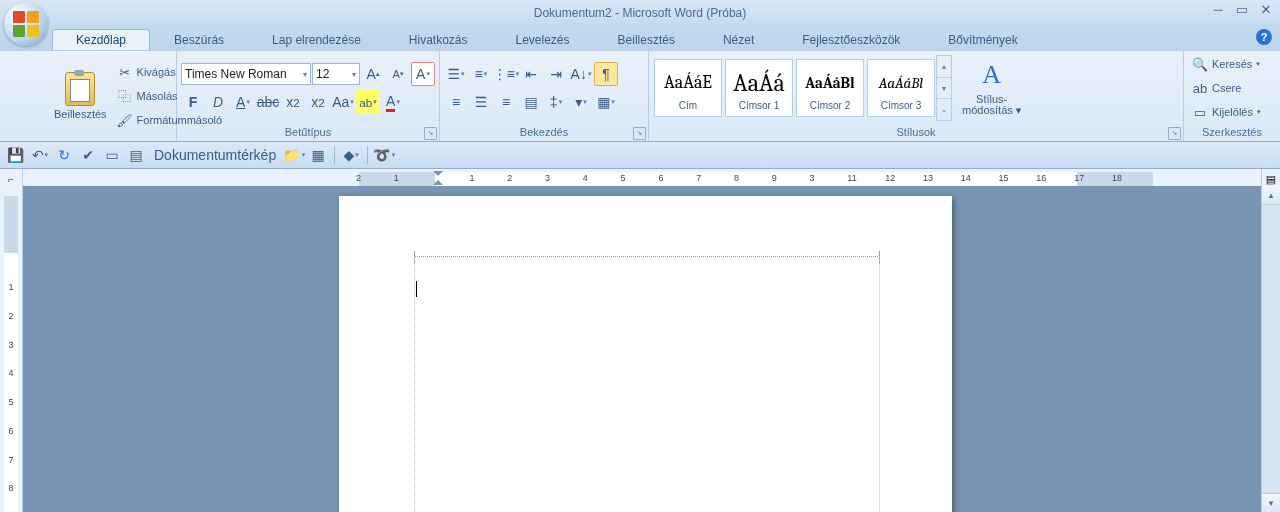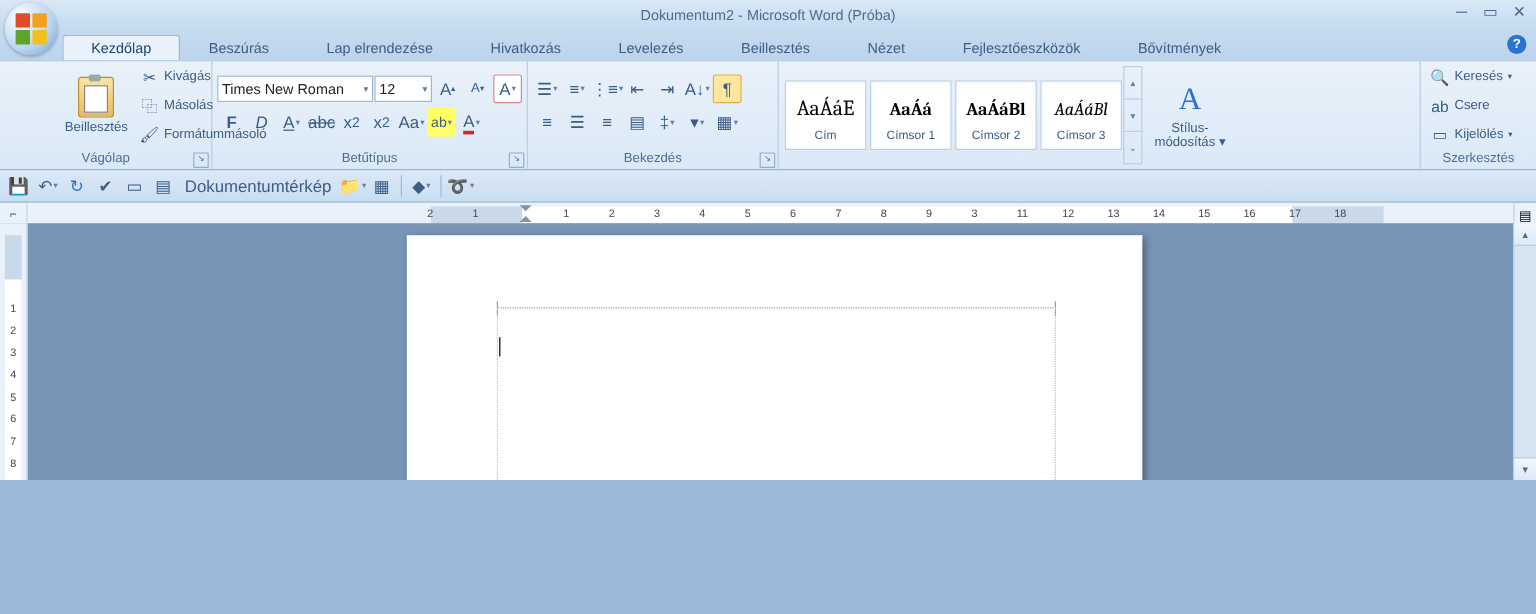--- a/index.html
+++ b/index.html
@@ -1,16 +1,16 @@
 <!DOCTYPE html>
 <html><head>
 <meta charset="utf-8">
 <style>
   html,body{margin:0;padding:0;font-family:"Segoe UI",Tahoma,sans-serif;font-size:11px;overflow:hidden;background:#9db9d9;}
-  .window{width:1280px;height:400px;position:relative;background:linear-gradient(to bottom,#cfe1f3 0,#bcd4ec 50px,#bcd4ec 100%);}
+  .window{width:1280px;height:512px;position:relative;background:linear-gradient(to bottom,#cfe1f3 0,#bcd4ec 50px,#bcd4ec 100%);}
   
   .titlebar{height:26px;display:flex;align-items:center;justify-content:center;position:relative;background:linear-gradient(to bottom,#d9e8f7,#c3daee);}
   .titlebar .title{color:#4d6b8f;font-size:12px;}
   .win-controls{position:absolute;right:2px;top:2px;display:flex;gap:0;}
   .win-controls div{width:24px;height:16px;text-align:center;line-height:16px;color:#4d6b8f;font-size:13px;cursor:pointer;}
   
   .office-btn{position:absolute;left:4px;top:2px;width:44px;height:44px;border-radius:50%;background:radial-gradient(circle at 30% 30%,#fff,#b7d4f0 60%,#6a99c8);box-shadow:0 1px 3px rgba(0,0,0,.3);z-index:50;display:flex;align-items:center;justify-content:center;}
   .office-logo{width:26px;height:26px;border-radius:4px;position:relative;}
   .office-logo span{position:absolute;width:12px;height:12px;border-radius:1px;}
   .office-logo .a{background:#e04b2a;left:0;top:0;}
@@ -135,21 +135,20 @@
           <div class="small-btn">
               <span class="ic">⿻</span>
               <span>Másolás</span>
             </div>
           <div class="small-btn">
               <span class="ic">🖌</span>
               <span>Formátummásoló</span>
             </div>
         </div>
       </div>
-      <div class="group-label"><span>Vágólap</span><span class="launcher">↘</span></div>
     </div>
 
     <div class="group" style="width:262px;">
       <div class="group-body">
           <div class="col" style="width:100%;gap:4px;">
         <div class="row">
           <div class="combo" style="width:122px;">
                 <span>Times New Roman</span>
                 <span class="arr">▾</span>
               </div>
@@ -216,21 +215,21 @@
     </div>
 
     <div class="group" style="flex:1;">
       <div class="group-body">
         <div class="row" id="style-gallery">
             <div class="style-item">
               <div class="sample" style="color:#000;font-family:Cambria,serif;font-size:18px;">AaÁáE</div>
               <div class="lbl">Cím</div>
             </div>
             <div class="style-item">
-              <div class="sample" style="color:#000;font-weight:bold;font-family:Cambria,serif;font-size:15px;">AaÁá</div>
+              <div class="sample" style="color:#000;font-weight:normal;font-family:Cambria,serif;font-size:24px;">AaÁá</div>
               <div class="lbl">Címsor 1</div>
             </div>
             <div class="style-item">
               <div class="sample" style="color:#000;font-weight:bold;font-family:Cambria,serif;font-size:15px;">AaÁáBl</div>
               <div class="lbl">Címsor 2</div>
             </div>
             <div class="style-item">
               <div class="sample" style="color:#000;font-style:italic;font-family:Cambria,serif;font-size:15px;">AaÁáBl</div>
               <div class="lbl">Címsor 3</div>
             </div>
@@ -239,20 +238,21 @@
           <div>▴</div>
           <div>▾</div>
           <div>⌄</div>
         </div>
         <div class="big-btn" style="margin-left:4px;">
           <div class="ic" style="color:#2a74d0;font-size:26px;font-family:serif;">A</div>
           <span>Stílus-</span>
           <span style="margin-top:-3px;"><span>módosítás</span> ▾</span>
         </div>
       </div>
+      <div class="group-label"><span>Stílusok</span><span class="launcher">↘</span></div>
     </div>
 
     <div class="group" style="width:96px;border-right:none;">
       <div class="group-body">
           <div class="col" style="gap:2px;">
         <div class="small-btn">
               <span class="ic">🔍</span>
               <span>Keresés</span> 
               <span style="font-size:7px;">▾</span>
             </div>

